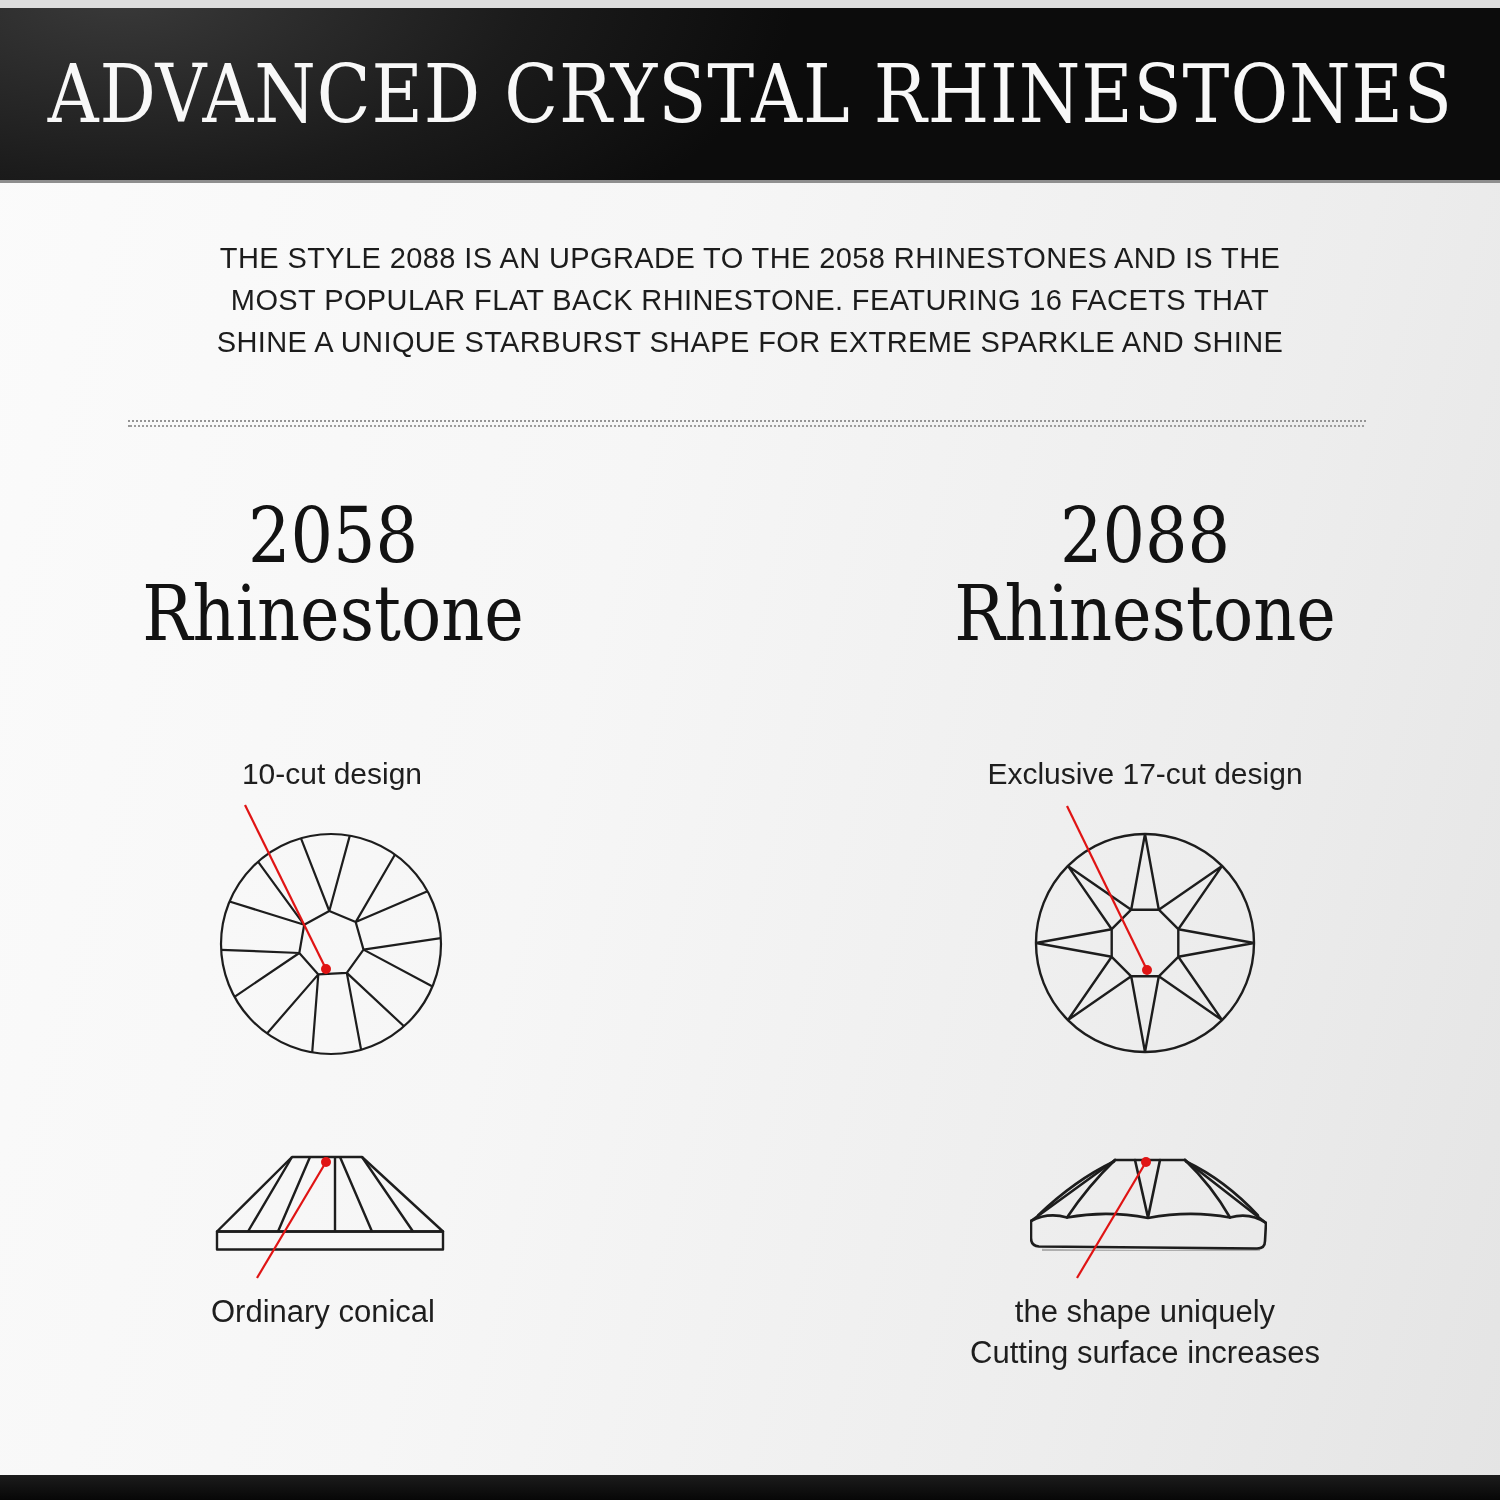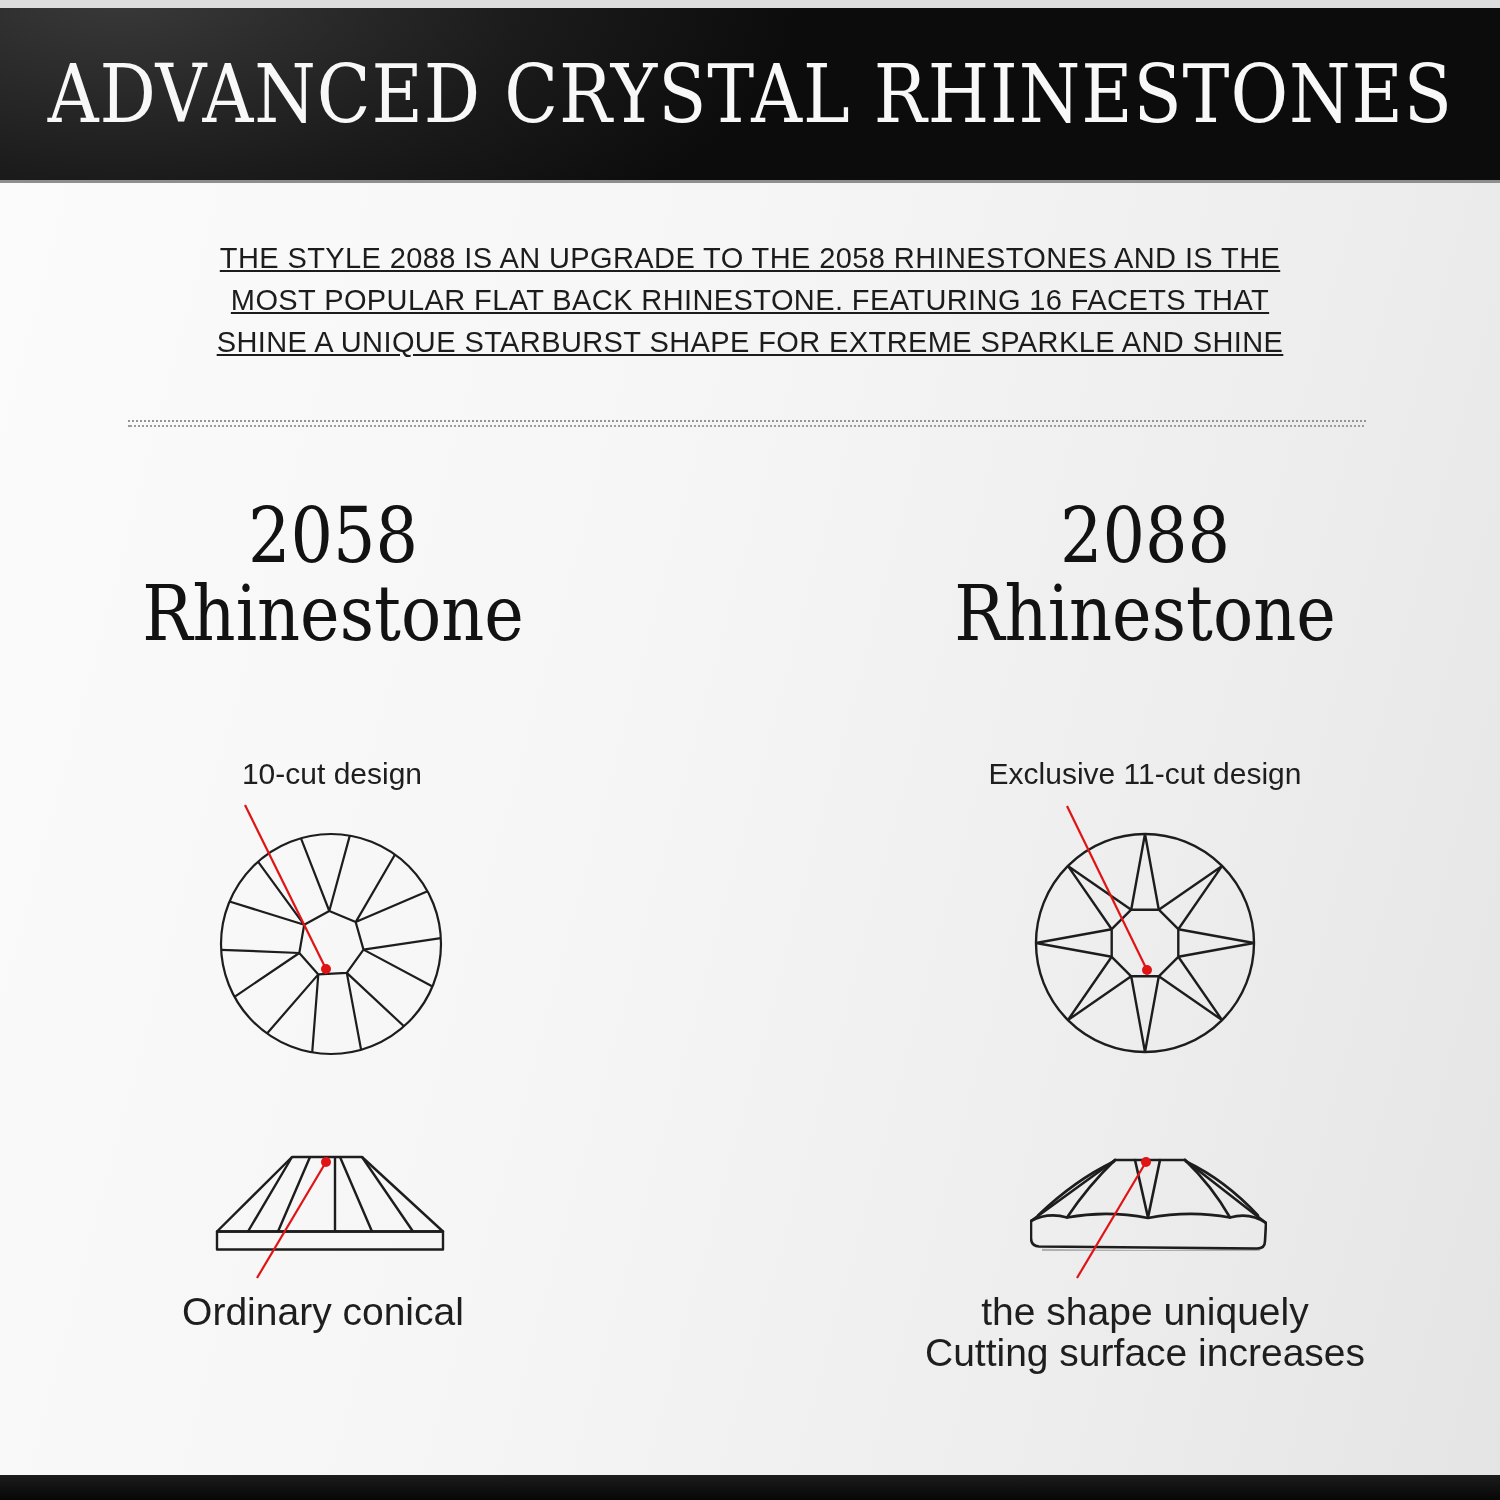--- a/index.html
+++ b/index.html
@@ -20,21 +20,21 @@
     color:#f8f8f8;letter-spacing:1px;white-space:nowrap;
     transform:scaleX(0.88);transform-origin:50% 50%;
   }
   .footer-band{
     position:absolute;left:0;top:1467px;width:1500px;height:33px;
     background:linear-gradient(#1c1c1c,#000);
   }
   
   .intro{
     position:absolute;left:0;top:229px;width:1500px;text-align:center;
-    font-size:29px;line-height:42px;letter-spacing:0.4px;color:#1c1c1c;text-decoration:underline;
+    font-size:29px;line-height:42px;letter-spacing:0.4px;color:#1c1c1c;
   }
   
   .divider{
     position:absolute;left:128px;top:412px;width:1238px;height:7px;
     background-image:
       repeating-linear-gradient(90deg,#949494 0 2.5px,transparent 2.5px 4px),
       repeating-linear-gradient(90deg,#9b9b9b 0 2.5px,transparent 2.5px 4px);
     background-size:auto 2px,auto 2px;
     background-position:0 0,2px 5px;
     background-repeat:repeat-x,repeat-x;
@@ -57,21 +57,21 @@
   
   .topview{position:absolute;width:240px;height:240px;}
   .topview.left{left:211px;top:816px;}
   .topview.right{left:1025px;top:815px;}
   .sideview{position:absolute;}
   .sideview.left{left:215px;top:1146px;width:230px;height:98px;}
   .sideview.right{left:1030px;top:1146px;width:237px;height:97px;}
   
   .profile-label{
     position:absolute;top:1283px;text-align:center;
-    font-size:39px;line-height:41px;color:#1e1e1e;
+    font-size:31px;line-height:41px;color:#1e1e1e;
   }
   .profile-label.left{left:123px;width:400px;}
   .profile-label.right{left:915px;width:460px;}
   
   .pointer-overlay{position:absolute;left:0;top:0;width:1500px;height:1500px;pointer-events:none;}
 </style>
 </head>
 <body>
 
 <div id="canvas">
@@ -91,21 +91,21 @@
   <div class="model-heading left">
     <div>2058</div>
     <div>Rhinestone</div>
   </div>
   <div class="model-heading right">
     <div>2088</div>
     <div>Rhinestone</div>
   </div>
 
   <div class="cut-label left">10-cut design</div>
-  <div class="cut-label right">Exclusive 11-cut design</div>
+  <div class="cut-label right">Exclusive 17-cut design</div>
 
   <svg class="topview left" viewBox="0 0 240 240">
     <g fill="none" stroke="#1d1d1d" stroke-width="2.2" stroke-linejoin="round">
       <circle cx="120" cy="120" r="110"></circle>
       <polygon points="118.3,87 144.7,98.1 152.5,125.6 135.8,148.9 107.3,150.4 88.3,129 93.2,100.8"></polygon>
       <path d="M118.3,87 L89.9,14.2 M118.3,87 L138.8,11.6
                M144.7,98.1 L184,30.5 M144.7,98.1 L216.5,67.2
                M152.5,125.6 L229.8,114.2 M152.5,125.6 L221.5,162.5
                M135.8,148.9 L193,202.3 M135.8,148.9 L150.1,225.8
                M107.3,150.4 L101.2,228.4 M107.3,150.4 L56,209.5

